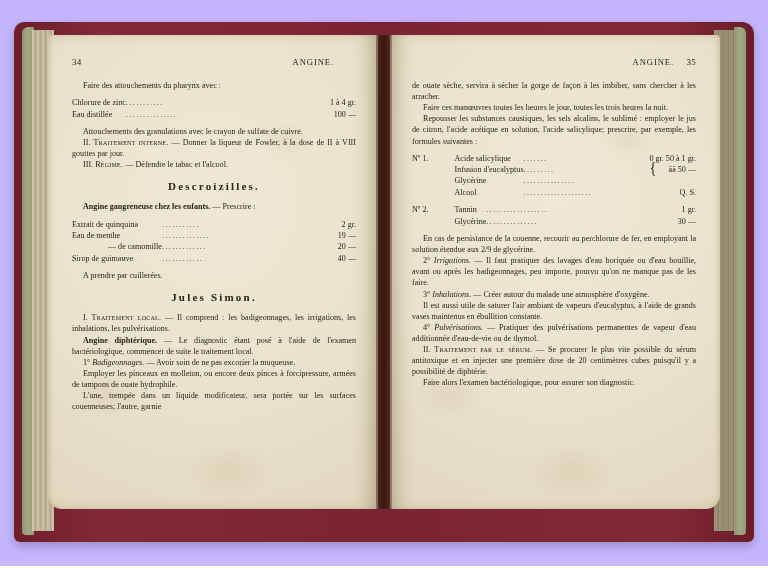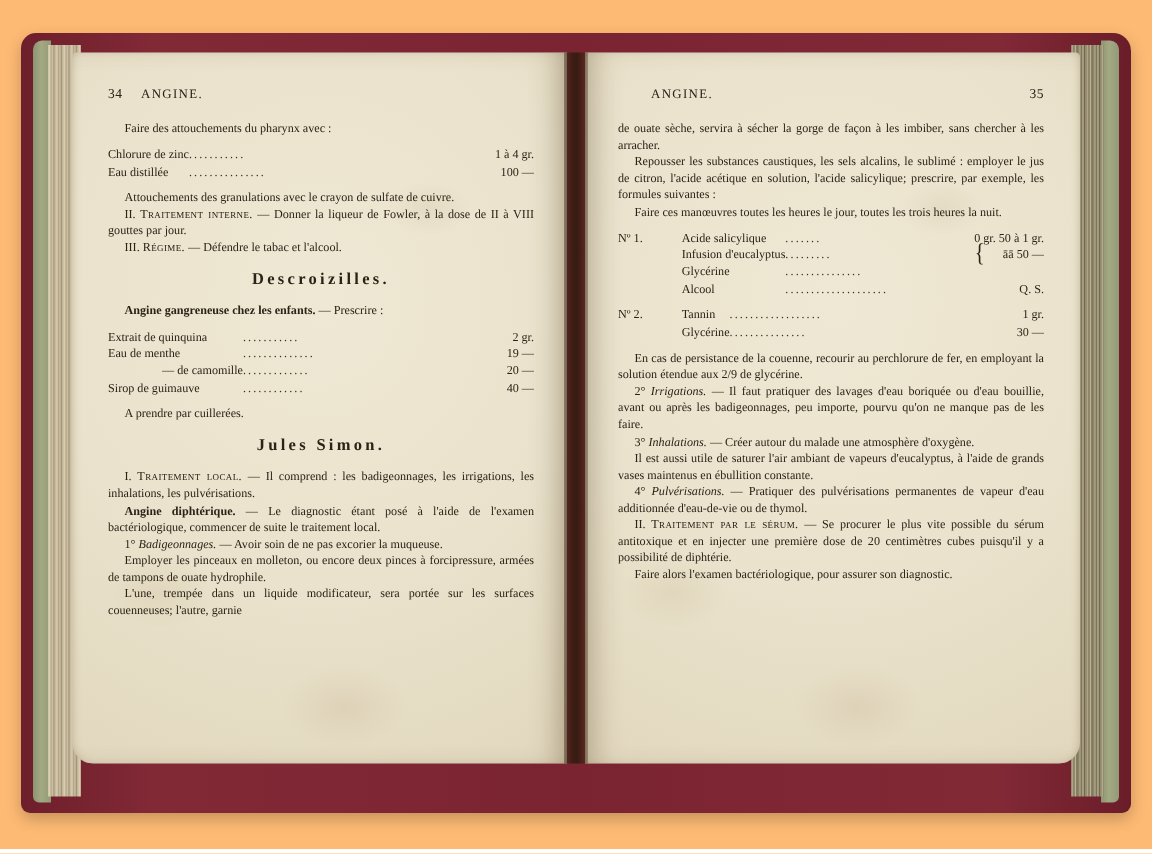--- a/index.html
+++ b/index.html
@@ -1,21 +1,21 @@
 <!DOCTYPE html>
 <html><head>
 <meta charset="utf-8">
 <style>
   html,body{margin:0;padding:0;}
   body{
     width:768px;height:569px;overflow:hidden;
     background:#ffffff;
     font-family:"Liberation Serif",serif;
   }
-  #stage{position:relative;width:768px;height:566px;background:#fdba74;}
+  #stage{position:relative;width:768px;height:566px;background:#c4b5fd;}
 
   
   .book{
     position:absolute;left:14px;top:22px;width:740px;height:520px;
   }
 
   
   .cover{
     position:absolute;inset:0;
     background:
@@ -85,21 +85,21 @@
     color:#2b2317;
     font-size:8.1px;line-height:11.1px;
     text-align:justify;
   }
   .txt.l{left:24px;right:22px;}
   .txt.r{left:22px;right:24px;}
 
   .folio-row{display:flex;align-items:baseline;margin-bottom:12px;}
   .folio{font-size:9px;letter-spacing:.3px;}
   .runhead{
-    flex:1;text-align:left;font-size:8.6px;letter-spacing:.9px;
+    flex:1;text-align:right;font-size:8.6px;letter-spacing:.9px;
   }
   .folio-row.left .folio{order:0;width:22px;}
   .folio-row.left .runhead{order:1;margin-right:22px;}
   .folio-row.right .runhead{order:0;margin-left:22px;}
   .folio-row.right .folio{order:1;width:22px;text-align:right;}
 
   p{margin:0;text-indent:11px;}
   p.noind{text-indent:0;}
 
   .sc{font-variant:small-caps;letter-spacing:.25px;}
@@ -251,22 +251,22 @@
       <div class="foxing"></div>
 
       <div class="txt r">
 
         <div class="folio-row right">
           <span class="runhead">ANGINE.</span>
           <span class="folio">35</span>
         </div>
 
         <p class="noind">de ouate sèche, servira à sécher la gorge de façon à les imbiber, sans chercher à les arracher.</p>
+        <p>Faire ces manœuvres toutes les heures le jour, toutes les trois heures la nuit.</p>
         <p>Repousser les substances caustiques, les sels alcalins, le sublimé : employer le jus de citron, l'acide acétique en solution, l'acide salicylique; prescrire, par exemple, les formules suivantes :</p>
-        <p>Faire ces manœuvres toutes les heures le jour, toutes les trois heures la nuit.</p>
 
         <table class="rx rx2">
           <tbody>
               <tr>
             <td class="num">Nº 1.</td>
             <td class="lab2">Acide salicylique</td>
             <td class="dots">.......</td>
             <td class="brace"></td>
             <td class="val">0 gr. 50 à 1 gr.</td>
           </tr>

